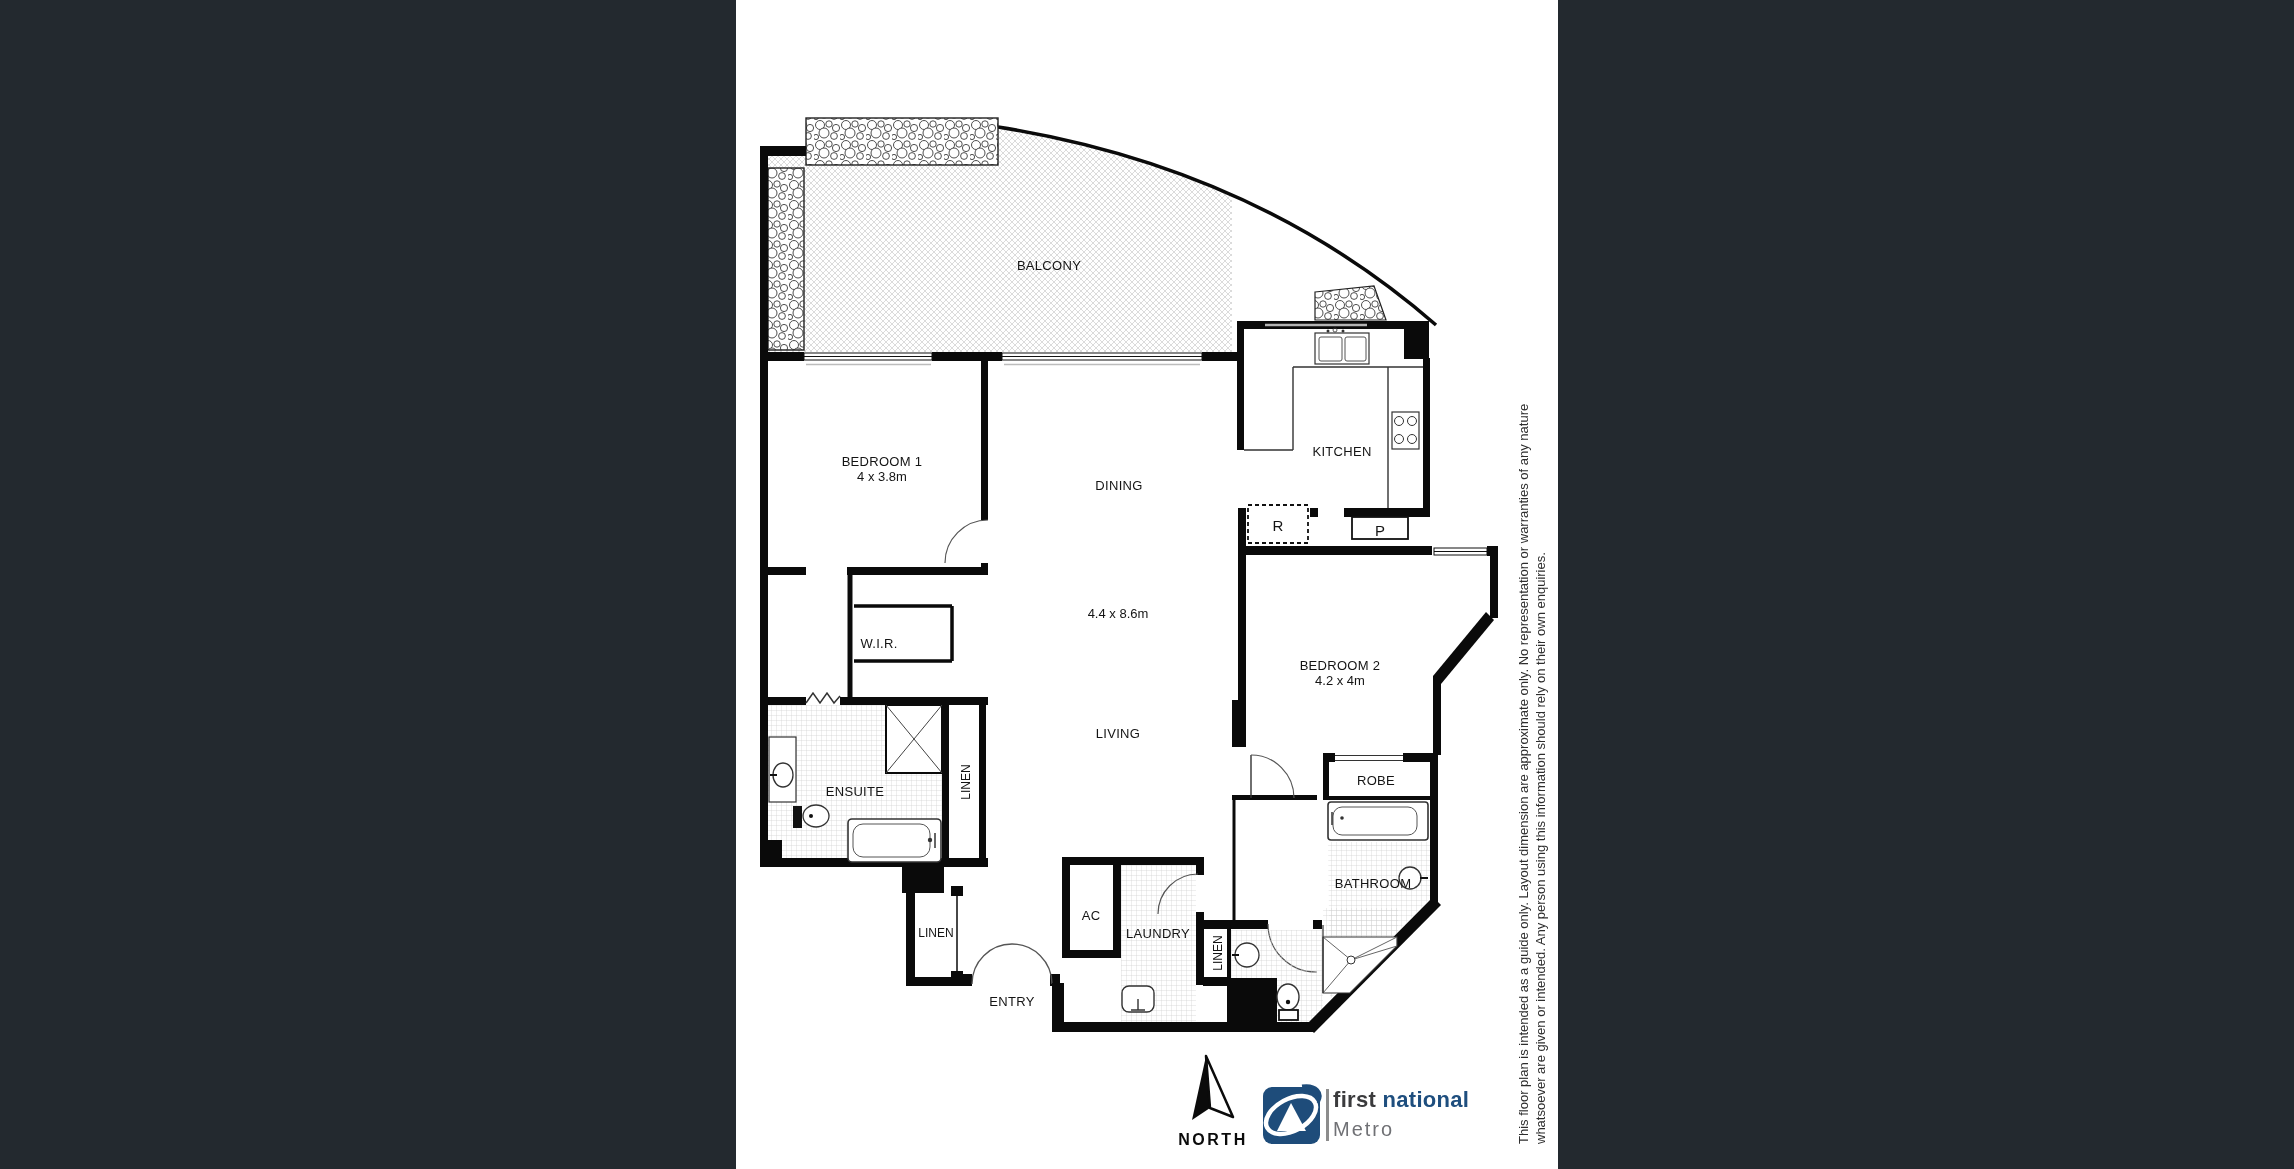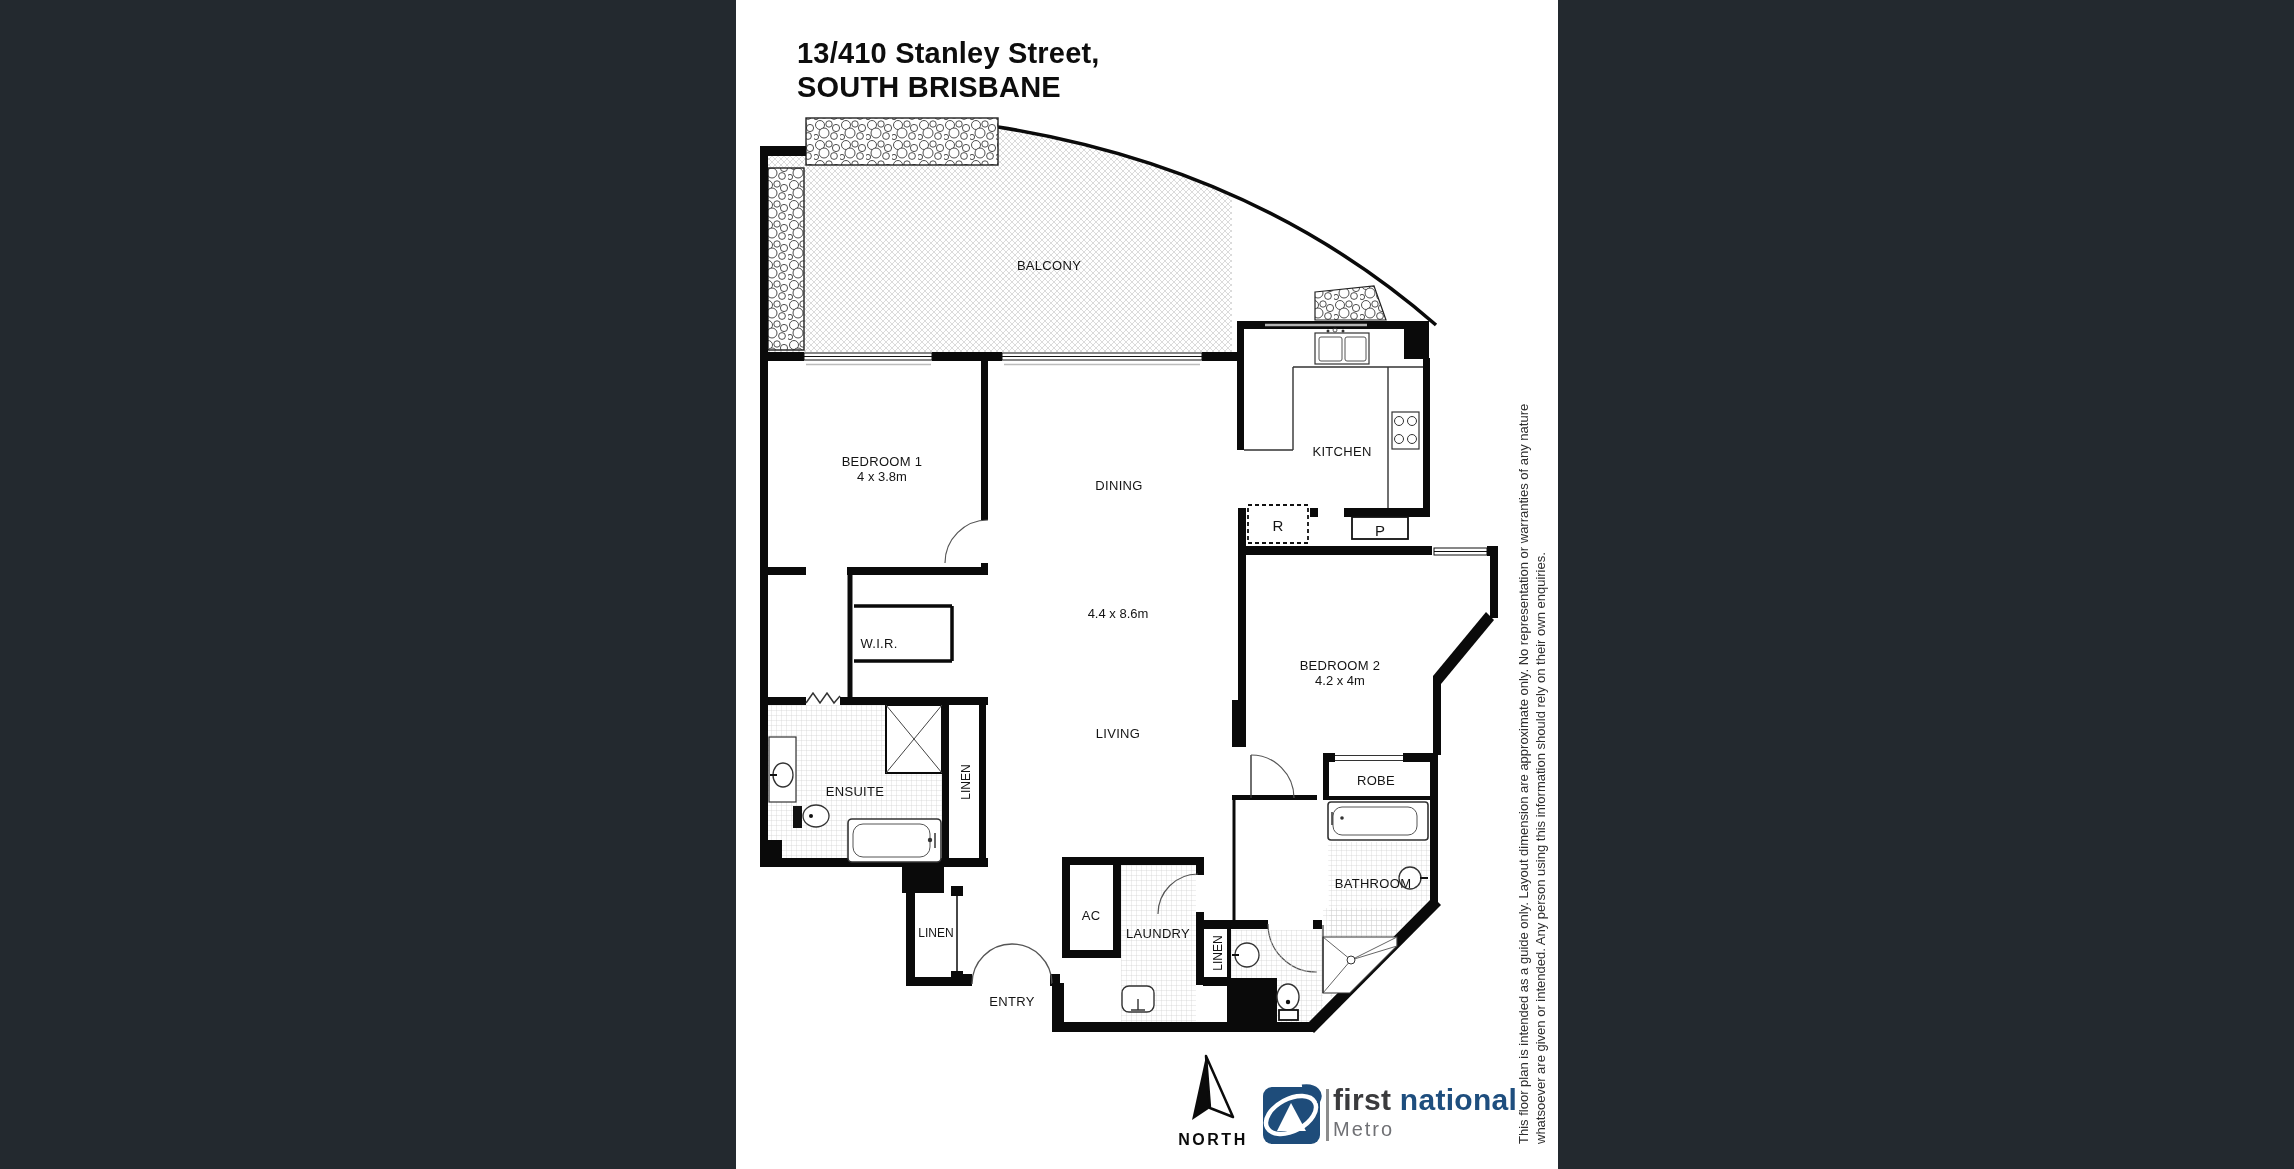--- a/index.html
+++ b/index.html
@@ -14,21 +14,21 @@
   }
   .title{
     position:absolute;left:61px;top:36px;
     font-size:29px;font-weight:bold;line-height:34px;color:#0d0d0d;
     letter-spacing:0.2px;white-space:nowrap;
   }
   .plan-svg{position:absolute;left:0;top:0;width:822px;height:1169px;}
   .brand-text{
     position:absolute;left:597px;top:1085px;white-space:nowrap;line-height:30px;
   }
-  .brand-line1{font-size:30px;font-weight:bold;letter-spacing:0.3px;}
+  .brand-line1{font-size:22px;font-weight:bold;letter-spacing:0.3px;}
   .brand-first{color:#3b3b3d;}
   .brand-national{color:#1e4e7e;}
   .brand-metro{font-size:20px;color:#707175;letter-spacing:2px;line-height:27px;margin-top:1px;}
   .divider{
     position:absolute;left:590px;top:1089px;width:3px;height:52px;background:#8c8c8c;
   }
   .disclaimer{
     position:absolute;left:411px;top:742px;width:770px;height:34px;
     transform:rotate(-90deg);
     font-size:13px;line-height:17px;color:#2d2d2d;white-space:nowrap;
@@ -38,24 +38,20 @@
   .rdim{font-size:13px;fill:#141414;}
   .rsmall{font-size:12px;fill:#141414;}
   .rrp{font-size:15px;fill:#141414;}
   .north-label{font-size:16px;font-weight:bold;fill:#0b0b0b;letter-spacing:2.5px;}
 </style>
 </head>
 <body>
 
 <div class="panel">
 
-  <div class="title">
-    <div>13/410 Stanley Street,</div>
-    <div>SOUTH BRISBANE</div>
-  </div>
 
   <svg class="plan-svg" viewBox="0 0 822 1169" xmlns="http://www.w3.org/2000/svg">
     <defs>
       <pattern id="tile" width="5" height="5" patternUnits="userSpaceOnUse">
         <path d="M5 0 H0 V5" fill="none" stroke="#cdcdcd" stroke-width="0.7"></path>
       </pattern>
       <pattern id="hatch" width="6" height="6" patternUnits="userSpaceOnUse">
         <path d="M0 0 L6 6 M6 0 L0 6" fill="none" stroke="#d2d2d2" stroke-width="0.8"></path>
       </pattern>
       <pattern id="pebb" width="26" height="20" patternUnits="userSpaceOnUse">

